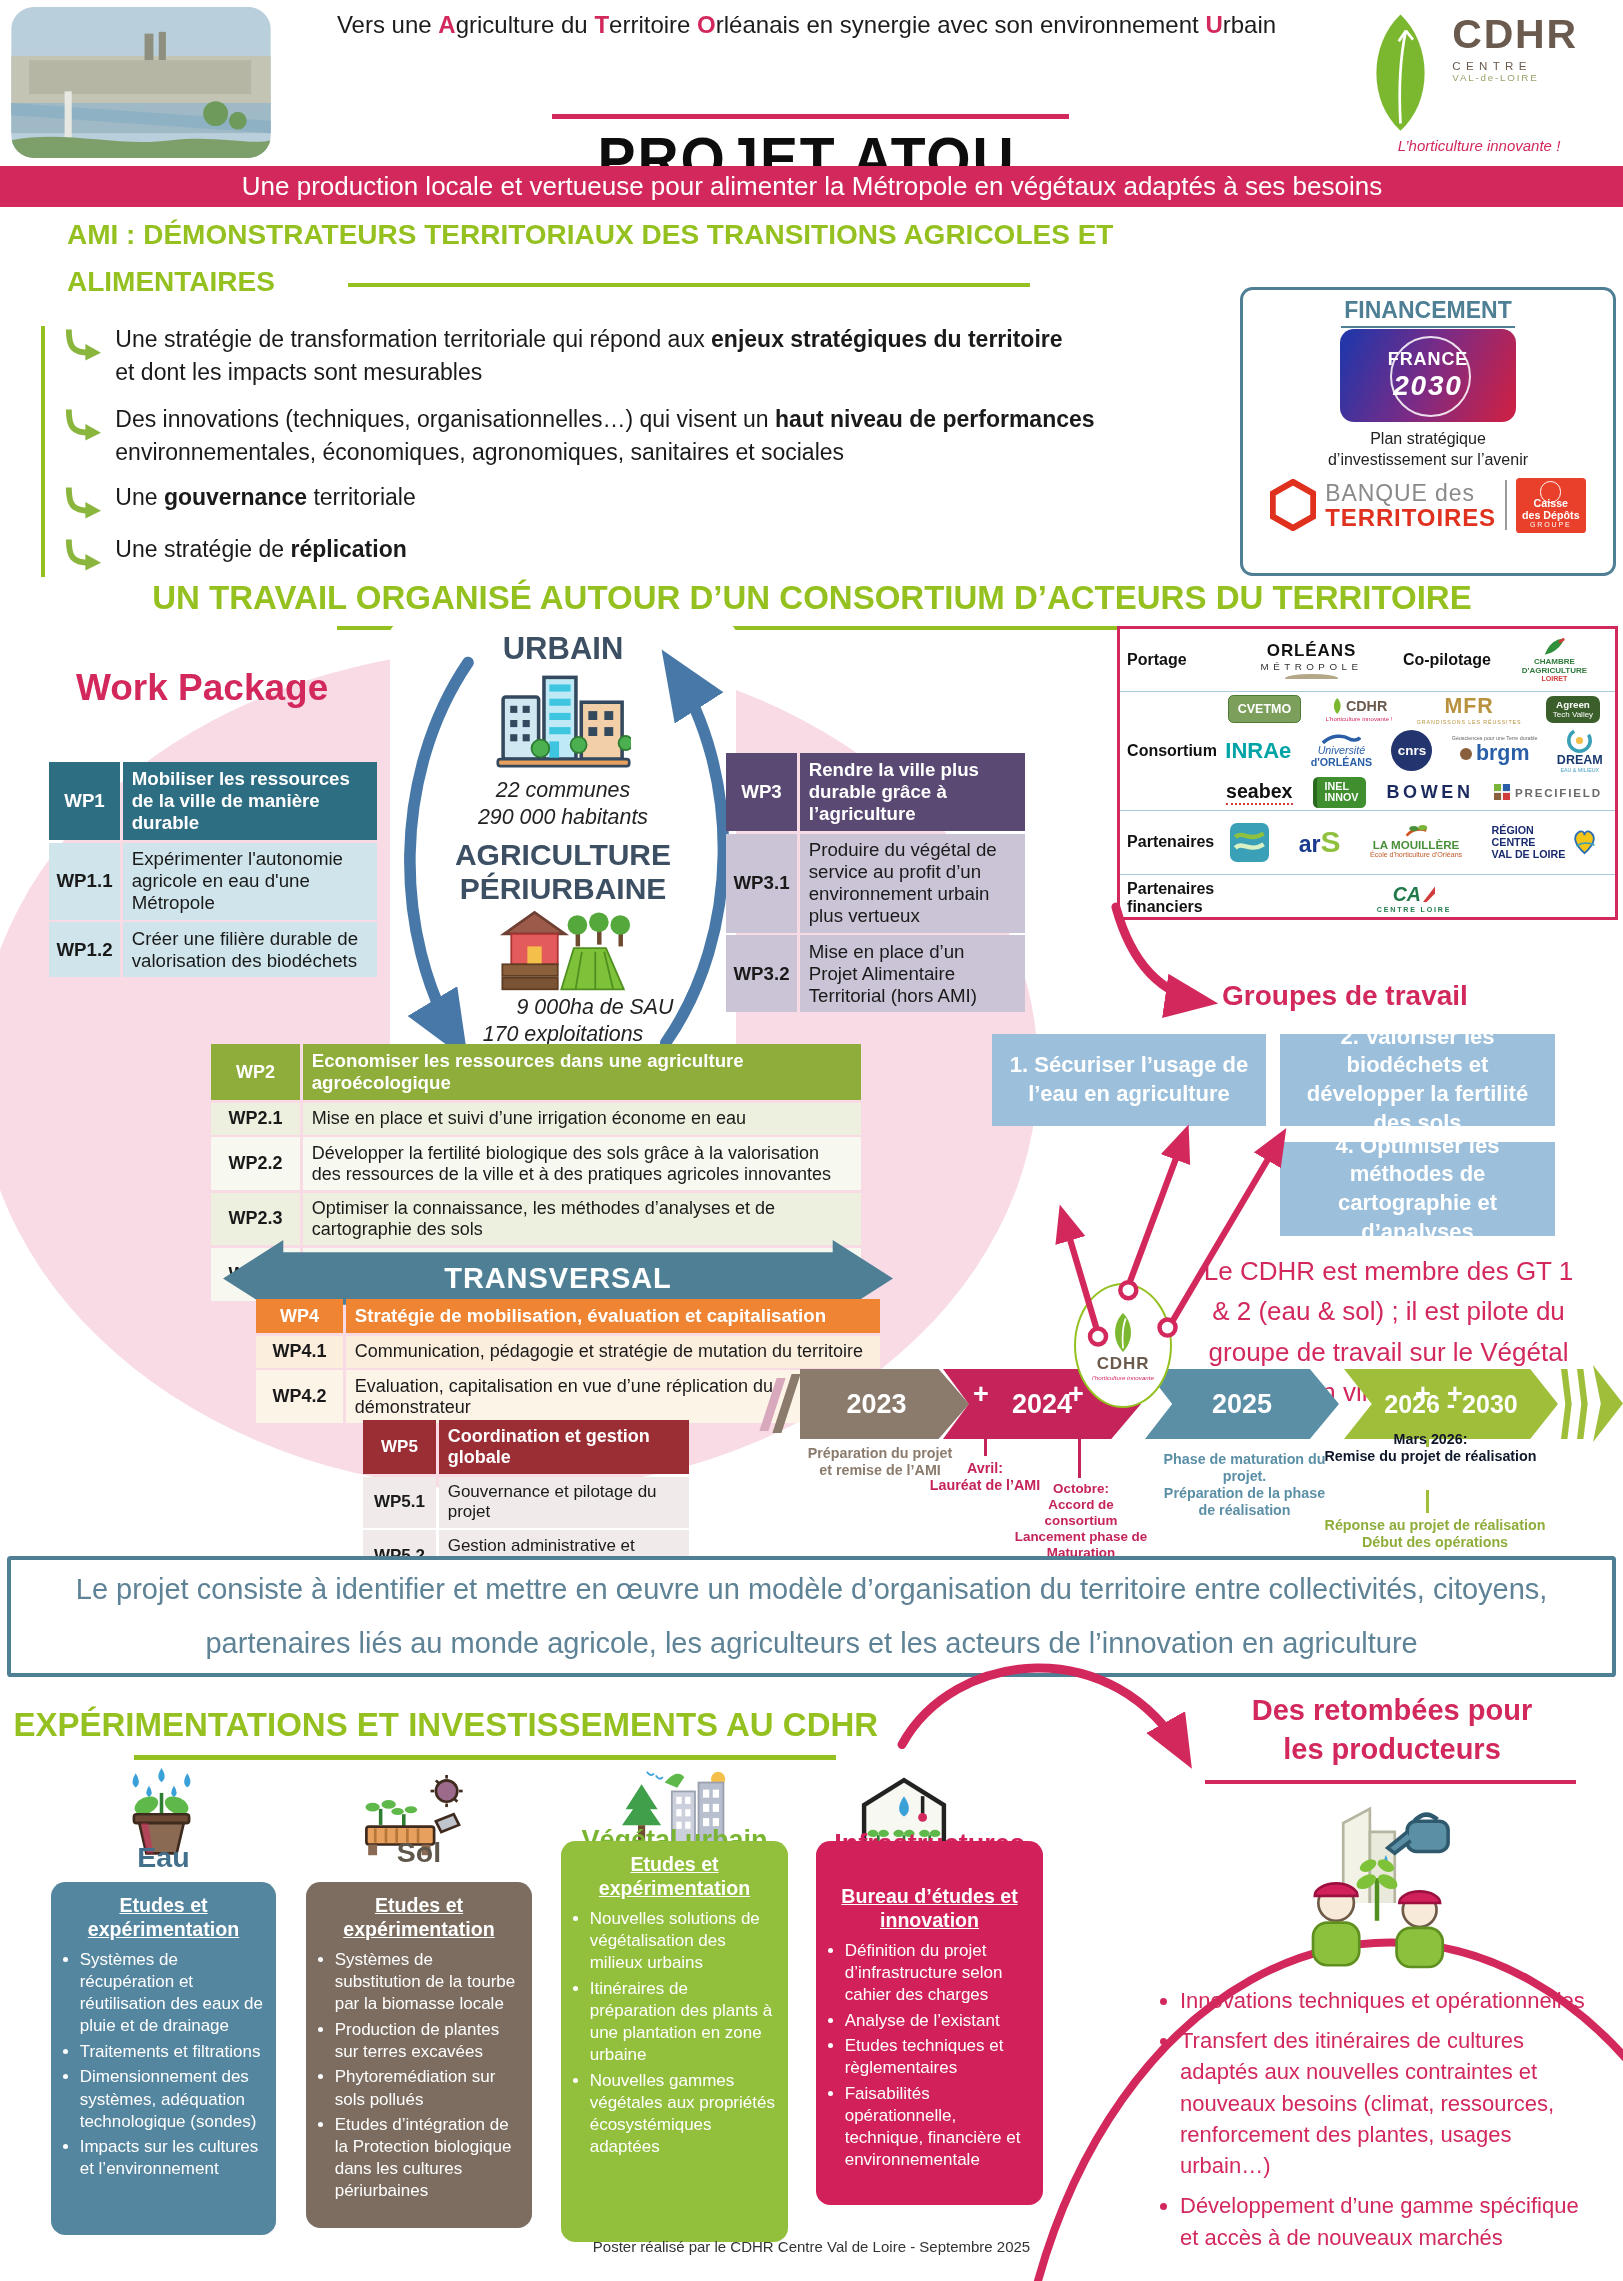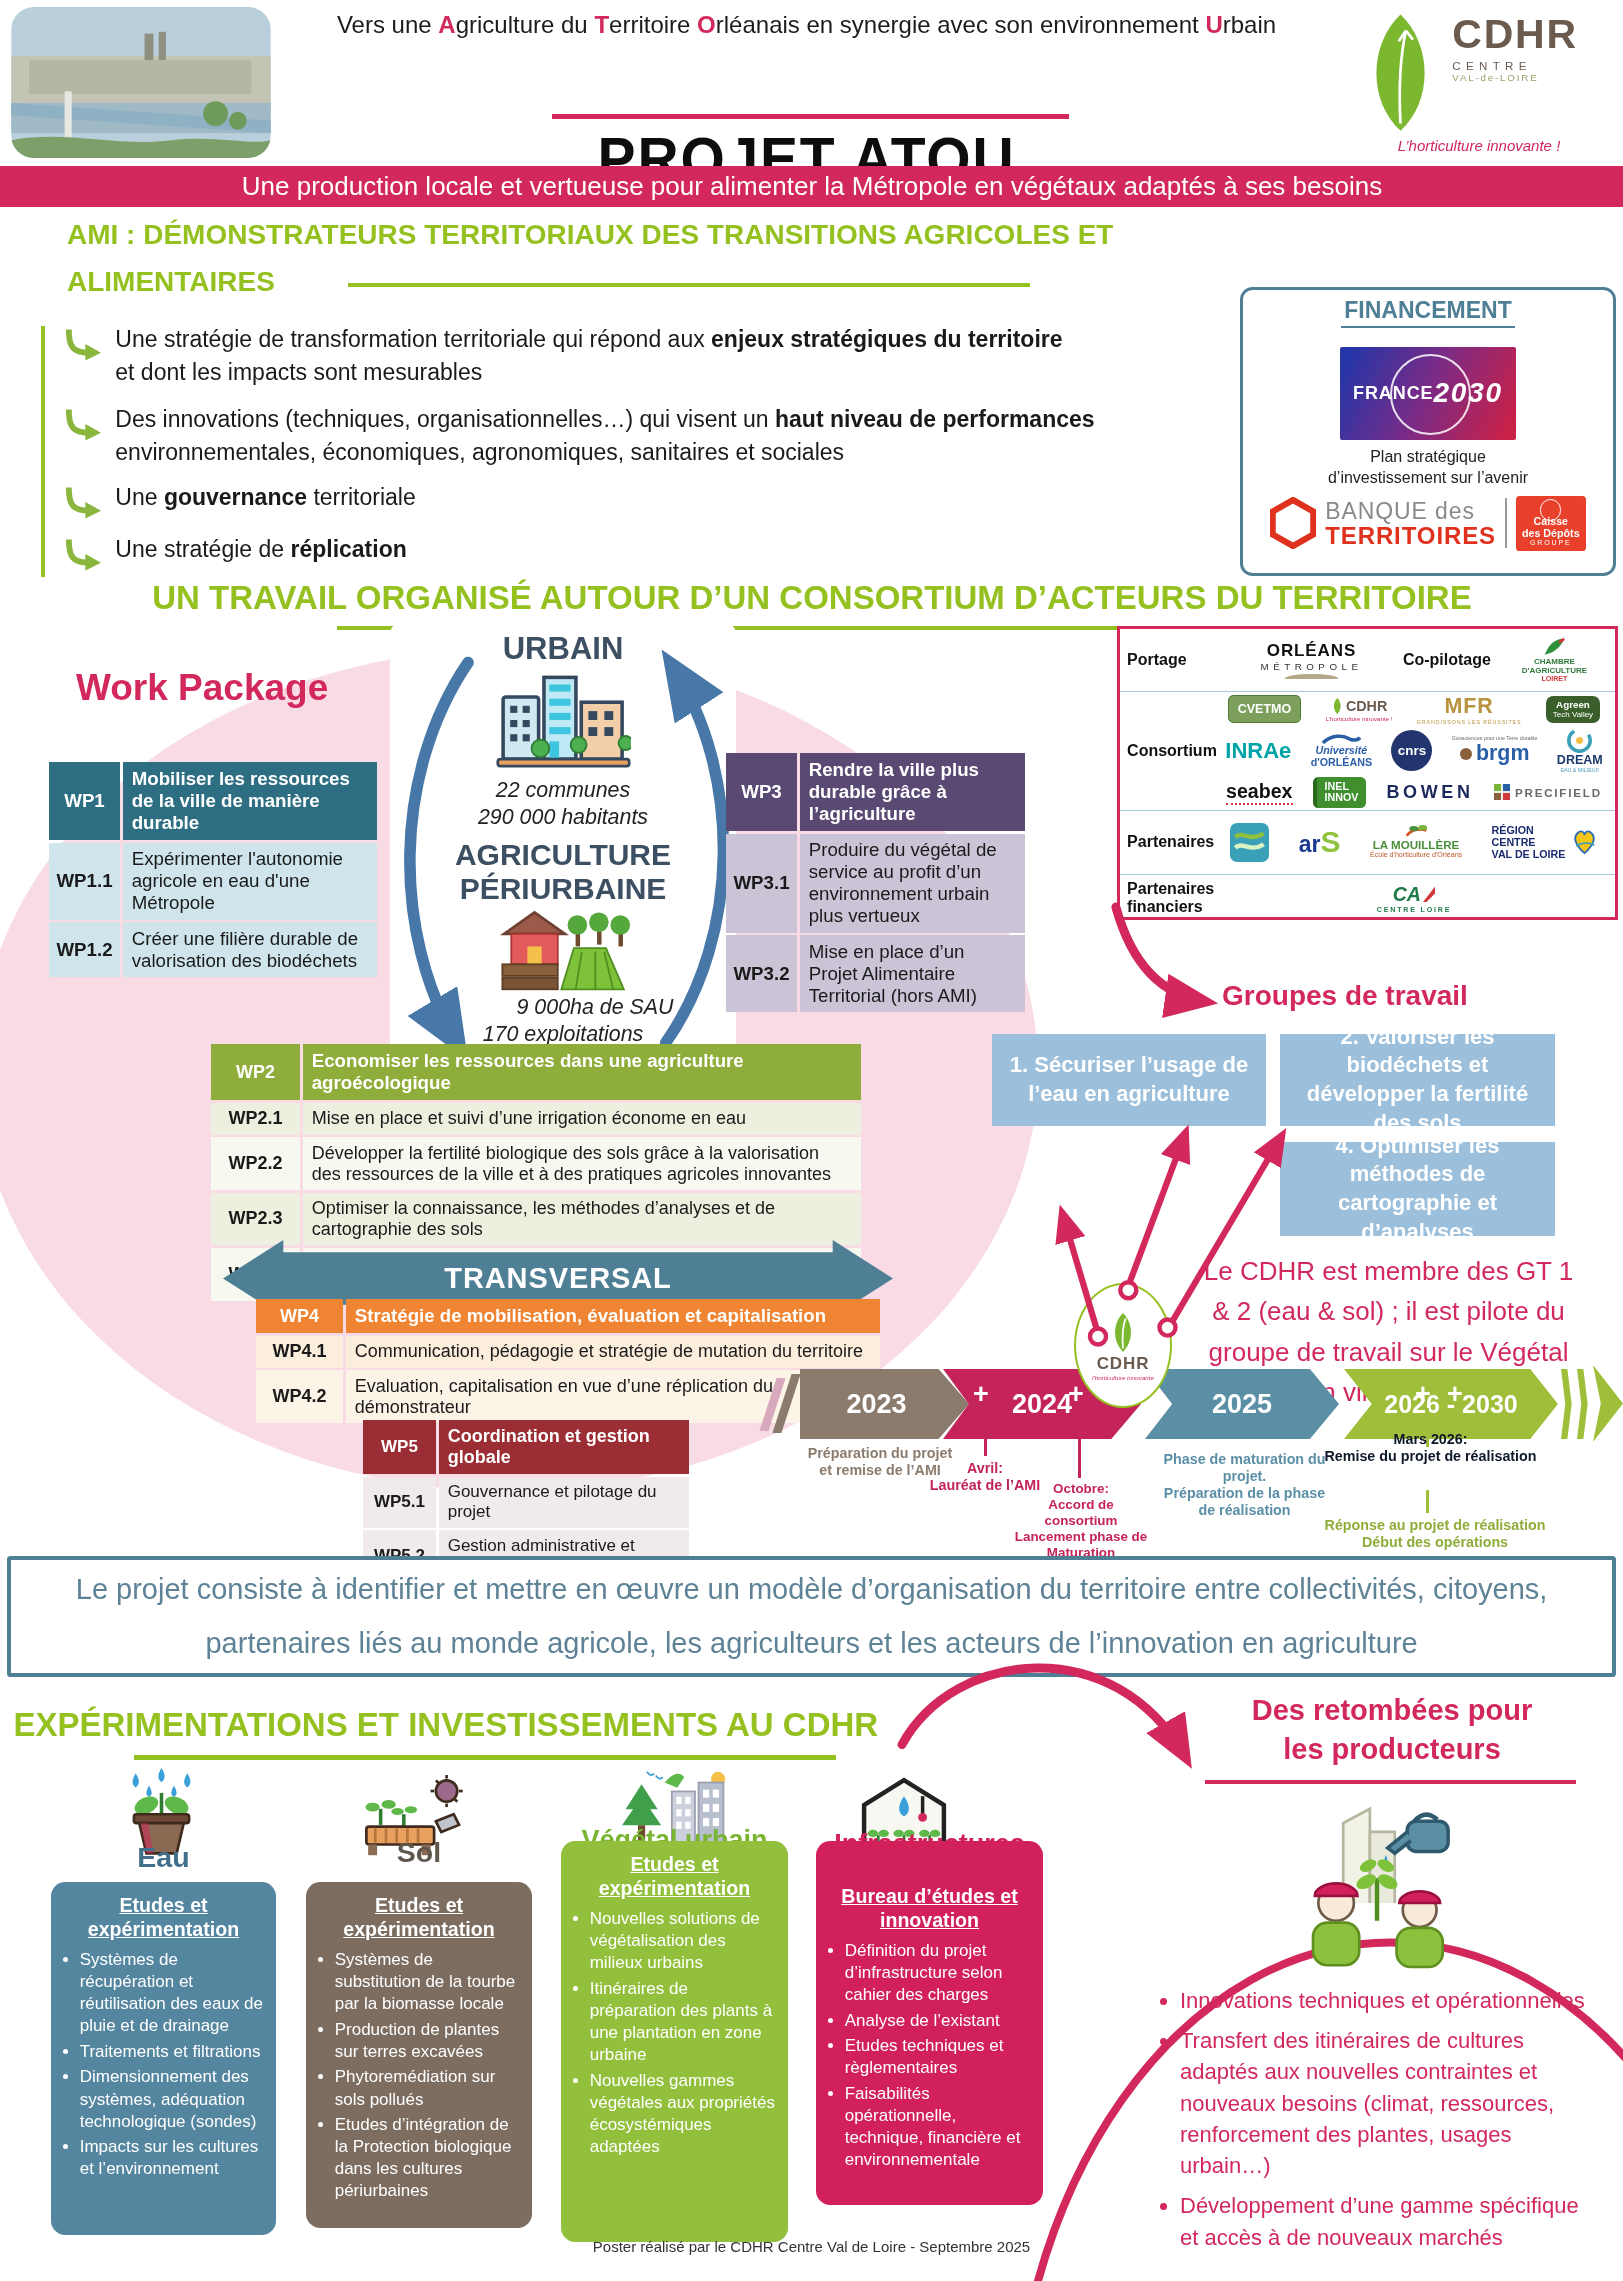--- a/index.html
+++ b/index.html
@@ -25,23 +25,23 @@
   .ami-t2{left:67px;top:266px;font-size:28px;font-weight:800;color:#94c11f;}
   .ami-line{left:348px;top:283px;width:682px;height:3.6px;background:#94c11f;}
   .ami-rail{left:41px;top:326px;width:3.6px;height:251px;background:#94c11f;}
   .ami-b{left:62px;display:flex;gap:14.3px;width:1132px;font-size:23px;line-height:1.45;}
   .ami-b svg{flex:0 0 39px;margin-top:3.6px;}
 
   
   .finbox{left:1240px;top:287px;width:376px;height:289px;border:3.6px solid #4e7f95;border-radius:12.5px;
           background:#fff;box-sizing:border-box;display:flex;flex-direction:column;align-items:center;padding:7.1px 5.3px;}
   .fin-title{color:#4e7f95;font-weight:800;font-size:23px;border-bottom:2.7px solid #4e7f95;padding:0 3.6px 1.8px;}
-  .fr2030{width:176px;height:93px;margin-top:19px;border-radius:2px;position:relative;
+  .fr2030{width:176px;height:93px;margin-top:1px;border-radius:14px;position:relative;
           background:linear-gradient(115deg,#2436a8 5%,#7c2b85 50%,#c92147 95%);
-          display:flex;flex-direction:row;align-items:center;justify-content:center;color:#fff;}
+          display:flex;flex-direction:column;align-items:center;justify-content:center;color:#fff;}
   .fr2030 .ring{position:absolute;width:77px;height:77px;border:2.7px solid rgba(255,255,255,.85);border-radius:50%;
                 top:7.1px;left:50px;}
   .fr2030 .l1{font-weight:800;font-size:18px;letter-spacing:0.9px;z-index:1;}
   .fr2030 .l2{font-weight:800;font-size:28px;font-style:italic;z-index:1;letter-spacing:1.8px;}
   .fin-cap{font-size:16px;color:#222;text-align:center;line-height:1.3;margin-top:7.1px;width:232px;}
   .bdt{display:flex;align-items:center;gap:9px;margin-top:7.1px;}
   .bdt .t1{color:#8a8a8a;font-size:23px;letter-spacing:0.9px;line-height:1.05;}
   .bdt .t2{color:#e0301e;font-size:24px;font-weight:800;letter-spacing:0.9px;line-height:1.05;}
   .bdt .sep{width:1.8px;height:50px;background:#9a9a9a;}
   .cdc{width:70px;height:55px;background:#e8402a;border-radius:3.6px;color:#fff;font-weight:700;font-size:10.7px;
@@ -353,21 +353,21 @@
         </div>
         <div style="background:#3a5f2a;border-radius:7.1px;padding:3.6px 7.1px;color:#fff;text-align:center;">
           <div style="font-size:9.8px;font-weight:700;">Agreen</div>
           <div style="font-size:8px;">Tech Valley</div>
         </div>
         <div style="font-size:22px;font-weight:800;color:#00a3a6;"><span>INRAe</span></div>
         <div style="text-align:center;color:#2a5fa8;">
           <svg width="39" height="10.7" viewBox="0 0 44 12" style="margin:0 auto;">
               <path d="M1,10 C10,1 24,1 30,5 C35,8 41,7 43,4" fill="none" stroke="#2a5fa8" stroke-width="4"></path>
             </svg>
-          <div style="font-size:10.7px;font-style:italic;font-weight:bold;">Université</div>
+          <div style="font-size:10.7px;font-style:italic;">Université</div>
           <div style="font-size:10.7px;font-weight:800;">d'ORLÉANS</div>
         </div>
         <div style="width:41px;height:41px;border-radius:50%;background:#23356e;color:#fff;display:flex;align-items:center;justify-content:center;font-size:13.4px;font-weight:700;">
             <span>cnrs</span>
           </div>
         <div style="text-align:center;">
           <div style="font-size:5.3px;color:#666;">Géosciences pour une Terre durable</div>
           <div style="display:flex;align-items:center;gap:3.6px;justify-content:center;">
             <span style="width:12.5px;height:12.5px;border-radius:50%;background:#8a5f3c;display:inline-block;"></span>
             <span style="font-size:21.4px;font-weight:800;color:#2a5fa8;">brgm</span>

